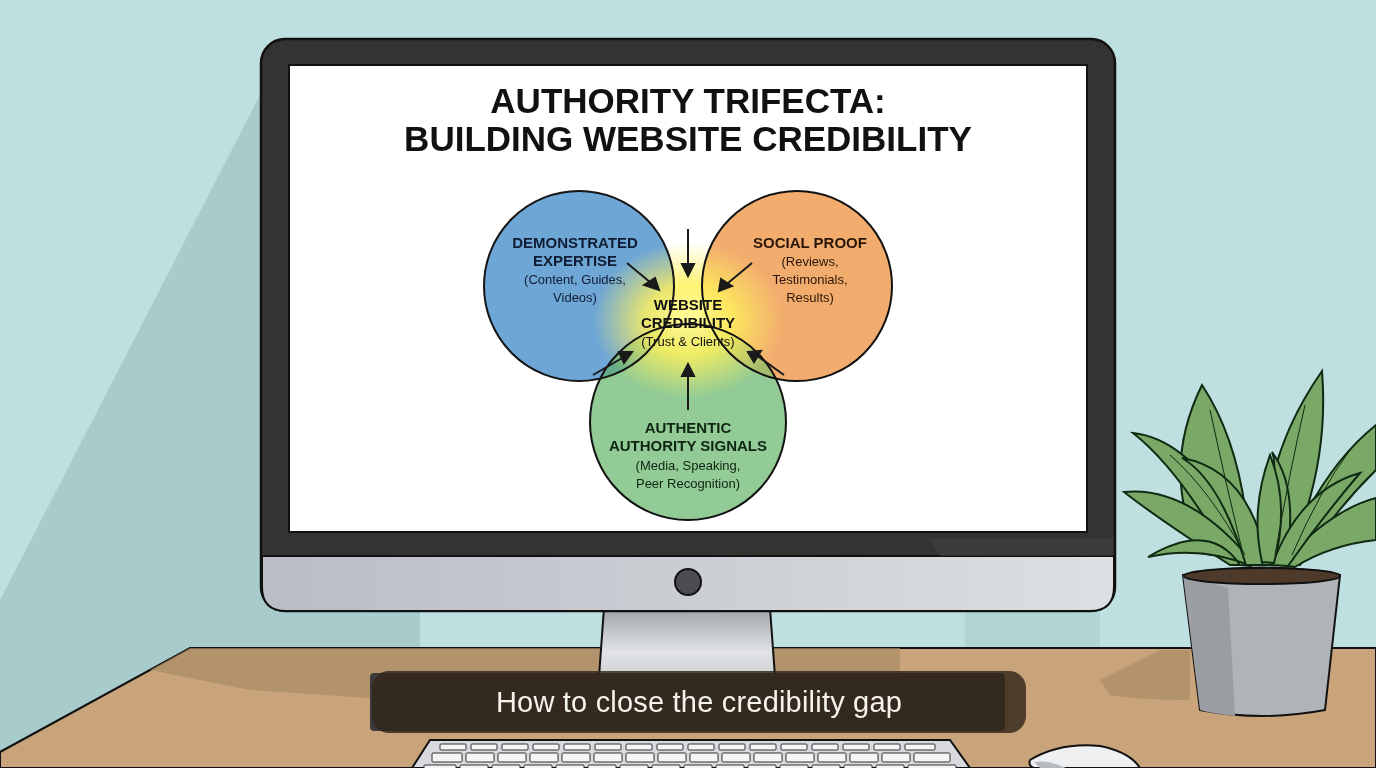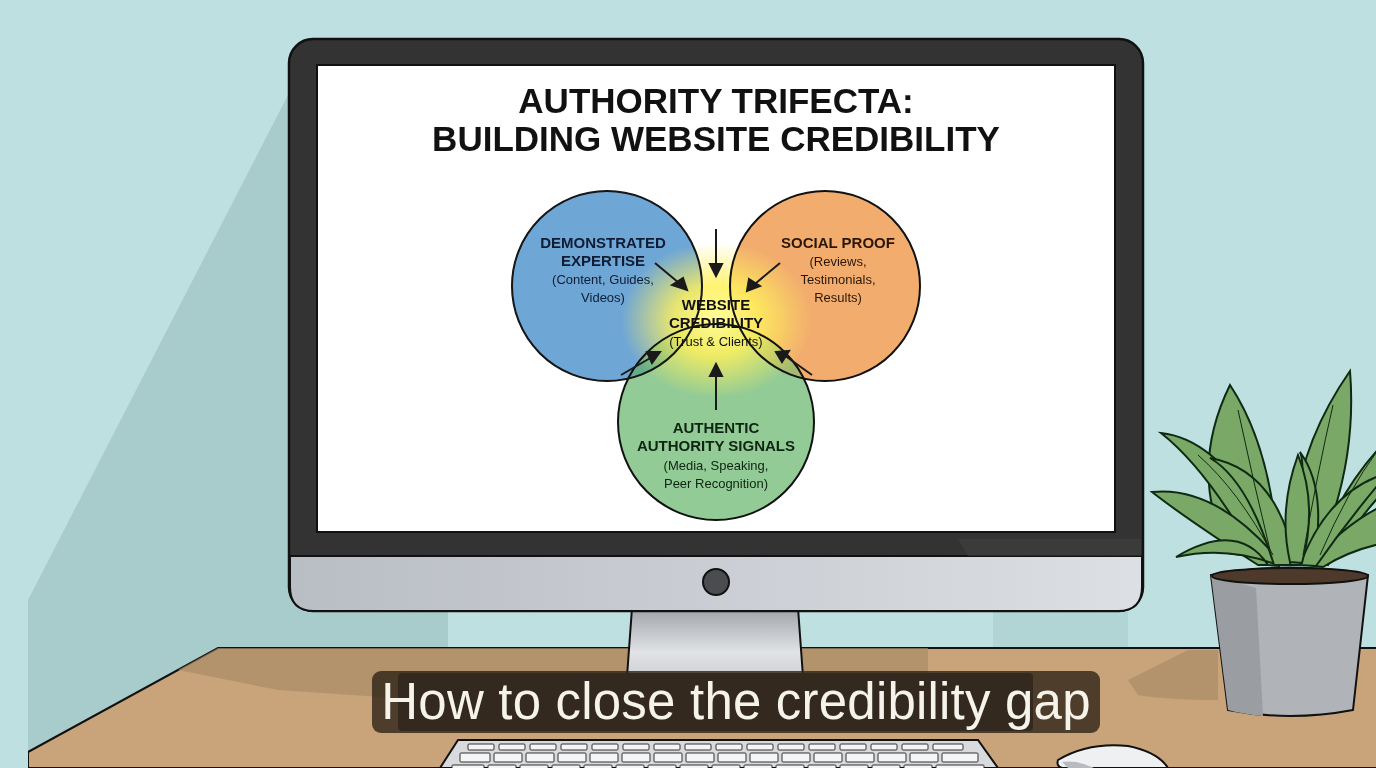--- a/index.html
+++ b/index.html
@@ -1,28 +1,28 @@
 <!DOCTYPE html>
 <html><head>
   <meta charset="utf-8">
   <style>
     html, body { margin: 0; padding: 0; }
     body {
       width: 1376px; height: 768px; overflow: hidden; position: relative;
       background: #bfe0e0;
       font-family: "Liberation Sans", "DejaVu Sans", sans-serif;
     }
-    .scene { position: absolute; inset: 0; padding-left: 28px; }
+    .scene { position: absolute; inset: 0; }
     .caption {
-      position: absolute; left: 372px; top: 671px; width: 728px; height: 62px;
+      position: absolute; left: 372px; top: 671px; width: 654px; height: 62px;
       background: rgba(50, 38, 25, 0.82);
-      border-radius: 9px;
+      border-radius: 17px;
       color: #f6f3ea;
       font-family: "Liberation Sans", "DejaVu Sans", sans-serif;
-      font-size: 51px; line-height: 62px; text-align: center;
+      font-size: 29px; line-height: 62px; text-align: center;
       letter-spacing: 0.2px;
       white-space: nowrap;
     }
     svg text { font-family: "Liberation Sans", "DejaVu Sans", sans-serif; }
   </style>
 </head>
 <body>
 
 <div class="scene">
   <svg width="1376" height="768" viewBox="0 0 1376 768" xmlns="http://www.w3.org/2000/svg">

